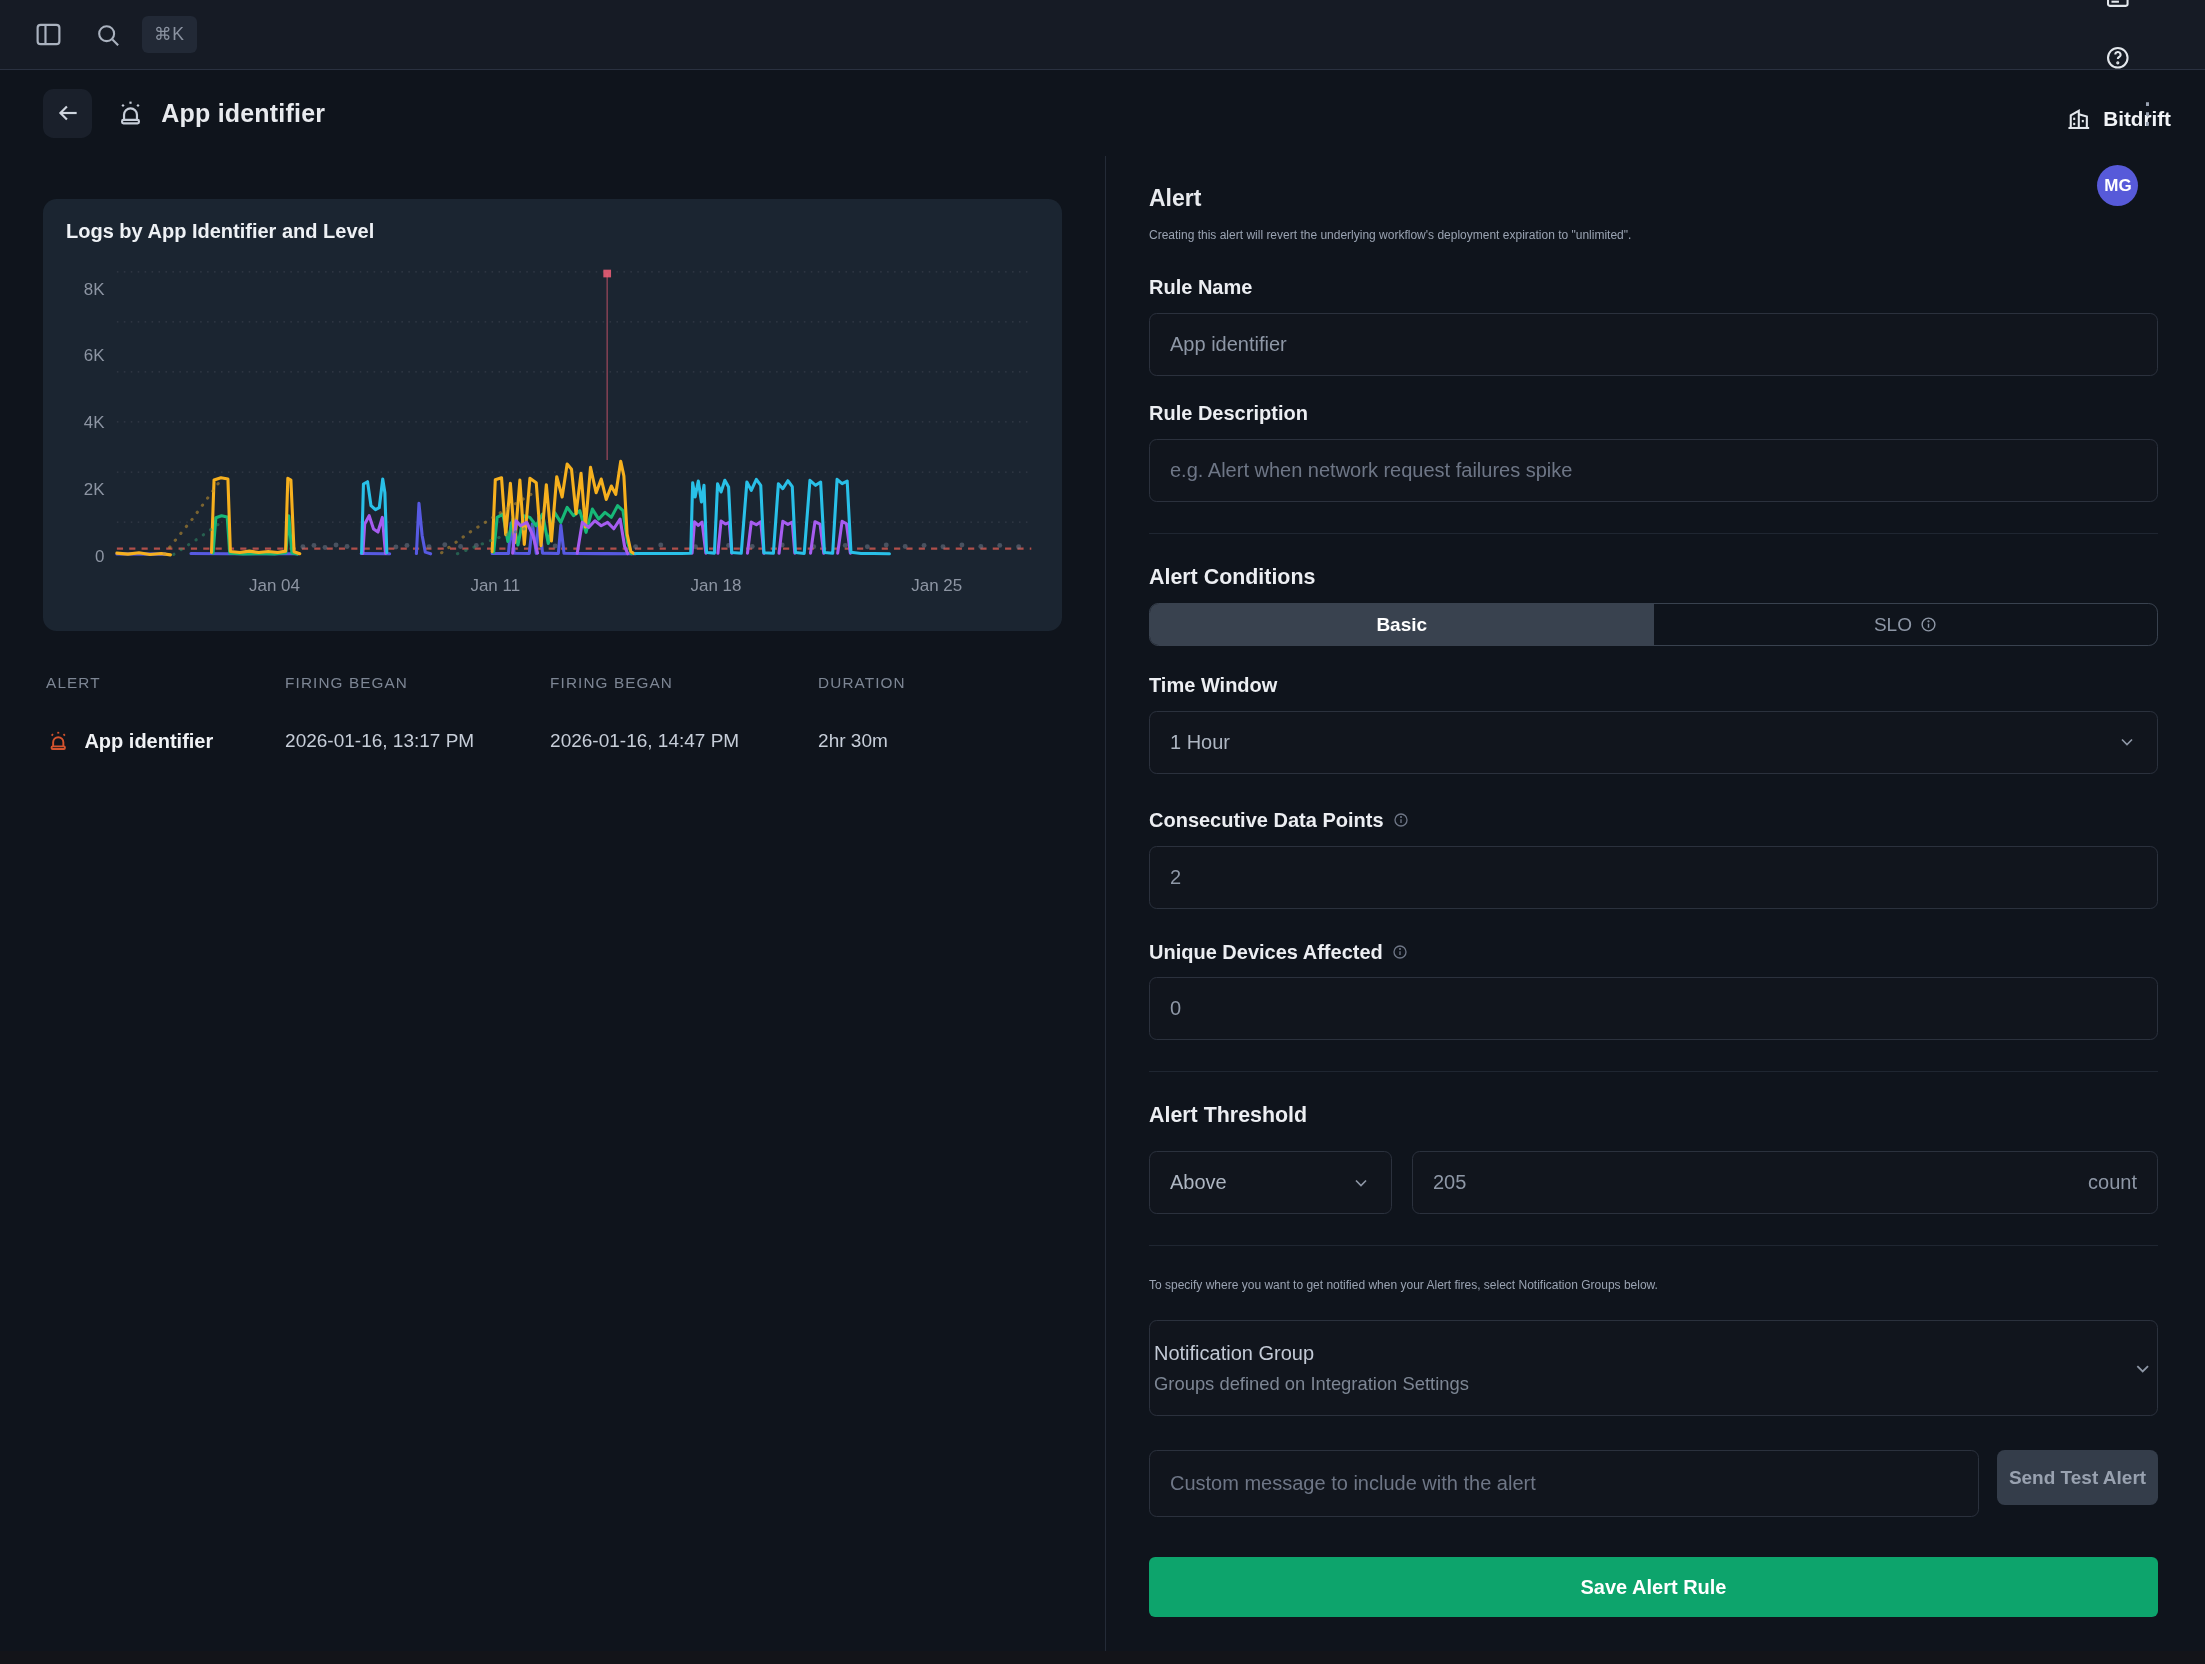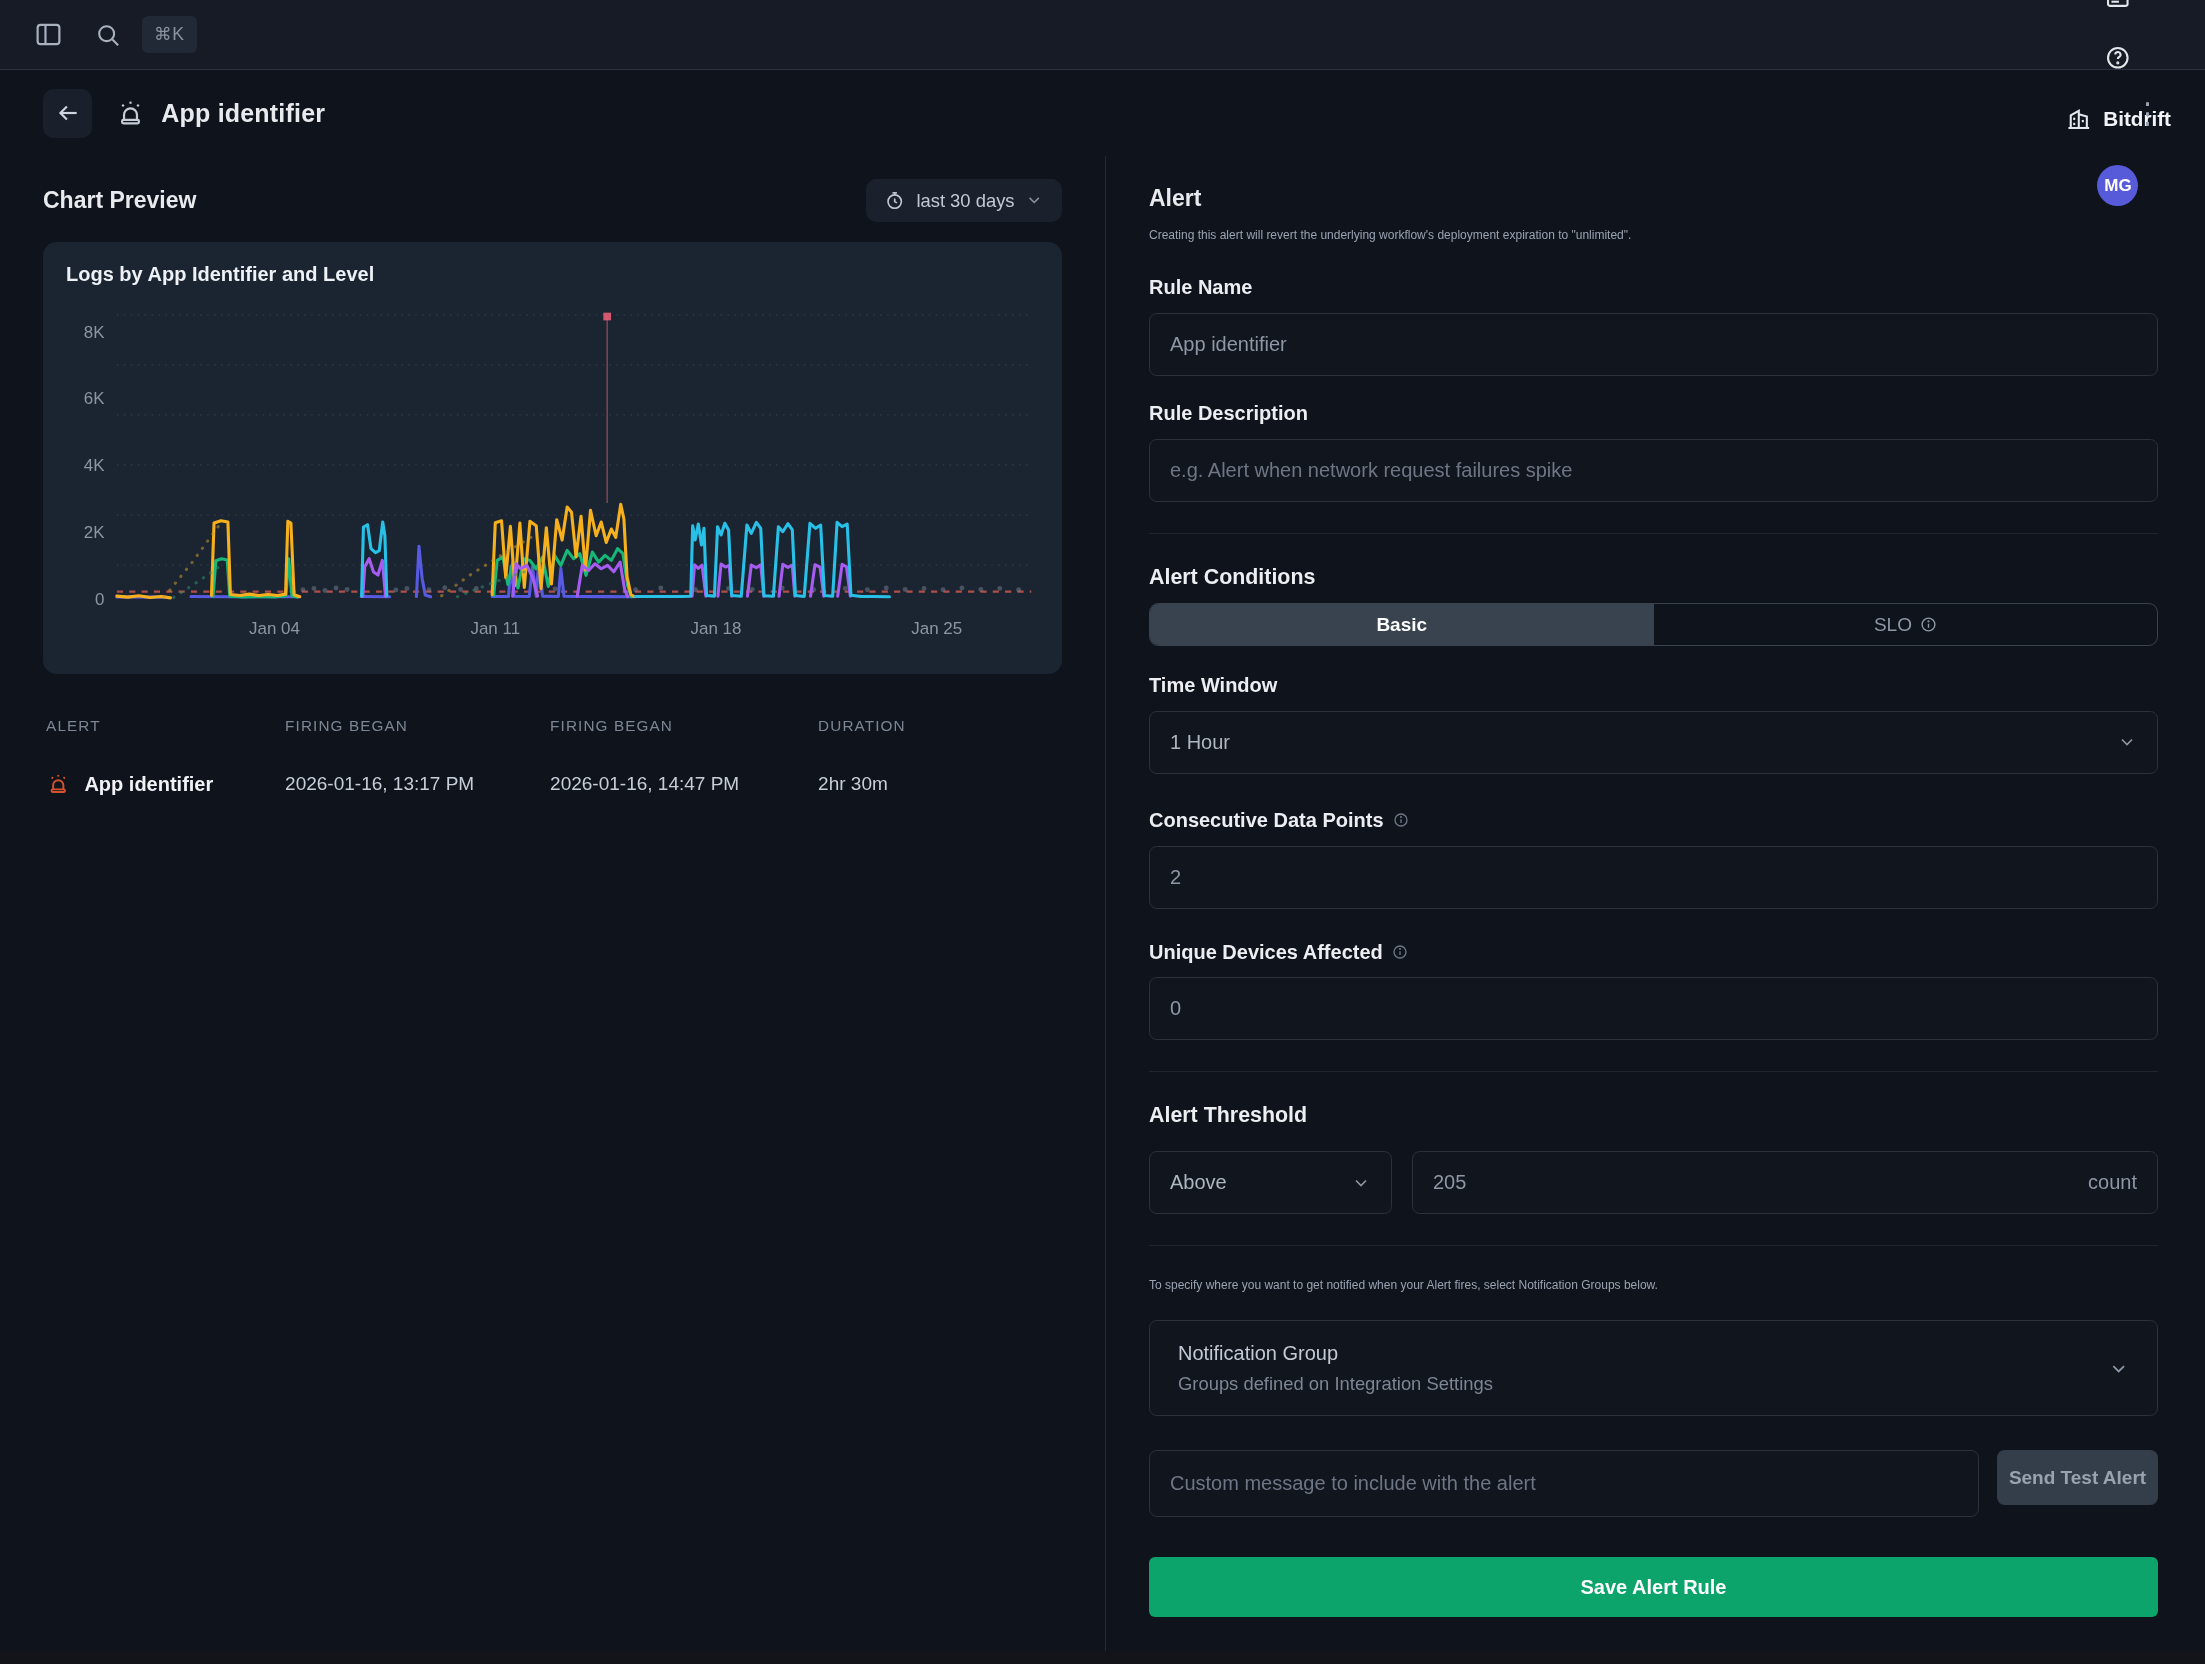--- a/index.html
+++ b/index.html
@@ -62,21 +62,21 @@
   .seg.selected { background:#39424f; color:#fff; font-weight:bold; }
   .select { width:100%; height:63px; background:#11151d; border:1.5px solid #2b313d; border-radius:7.7px;
     display:flex; align-items:center; padding:0 20px; font-size:20px; color:#aeb6c2; cursor:pointer; }
   .select .chev { margin-left:auto; display:flex; }
   .threshold-row { display:flex; gap:20px; }
   .threshold-row .select { width:243px; flex:none; }
   .suffix-input { flex:1; display:flex; align-items:center; background:#11151d; border:1.5px solid #2b313d; border-radius:7.7px; padding:14px 20px; }
   .suffix-input input { flex:1; background:none; border:none; outline:none; font-size:20px; color:#8e97a6; font-family:inherit; }
   .suffix-input .suffix { font-size:20px; color:#8e97a6; }
   .notif-select { width:100%; height:96px; background:#11151d; border:1.5px solid #2b313d; border-radius:7.7px;
-    display:flex; align-items:center; padding:0 28px; cursor:pointer; }
+    display:flex; align-items:center; padding:0 4px; cursor:pointer; }
   .notif-lines { display:flex; flex-direction:column; gap:7.7px; }
   .notif-title { font-size:20px; color:#c3cad6; }
   .notif-sub { font-size:18.4px; color:#7d8694; }
   .msg-row { display:flex; gap:18.4px; margin-top:34px; }
   .msg-row .text-input { height:67px; }
   .send-test-btn { width:161px; height:55px; flex:none; background:#343d4a; color:#99a2b0; border:none; cursor:pointer;
     border-radius:7.7px; font-size:19px; font-weight:bold; font-family:inherit; }
   .save-btn { width:100%; height:60px; background:#0da46c; border:none; border-radius:6.1px; color:#fff;
     font-size:20px; font-weight:bold; font-family:inherit; cursor:pointer; margin-top:40px; }
   .optional { color:#9aa3b2; font-weight:normal; }
@@ -161,35 +161,20 @@
         <line x1="17.2" y1="6.4" x2="18.4" y2="5.2"></line>
       </svg>
   </span>
   <h1 class="page-title">App identifier</h1>
   <button class="kebab">⋮</button>
 </div>
 
 <div class="main">
 
   <div class="pane-left">
-    <div class="chart-preview-row">
-      <h2 class="section-title">Chart Preview</h2>
-      <button class="range-pill">
-        <svg class="ic" width="21.4" height="21.4" viewBox="0 0 24 24" fill="none" stroke="#c3cad6" stroke-width="1.8">
-            <circle cx="12" cy="13" r="7.5"></circle>
-            <polyline points="12 9.5 12 13 14.5 14.5"></polyline>
-            <line x1="12" y1="3" x2="12" y2="5"></line>
-            <line x1="9.5" y1="3.2" x2="14.5" y2="3.2"></line>
-          </svg>
-        <span>last 30 days</span>
-        <svg class="ic" width="18.4" height="18.4" viewBox="0 0 24 24" fill="none" stroke="#8b93a1" stroke-width="2">
-            <polyline points="6 9 12 15 18 9"></polyline>
-          </svg>
-      </button>
-    </div>
 
     <div class="chart-card">
       <div class="chart-title">Logs by App Identifier and Level</div>
       <svg id="chart-svg" viewBox="0 0 1262 458" preserveAspectRatio="none">
           <line x1="66" x2="1252" y1="356.5909090909091" y2="356.5909090909091" stroke="#3a414e" stroke-width="1.6" stroke-dasharray="2 7" opacity="0.8"></line>
           <line x1="66" x2="1252" y1="291.47727272727275" y2="291.47727272727275" stroke="#3a414e" stroke-width="1.6" stroke-dasharray="2 7" opacity="0.8"></line>
           <line x1="66" x2="1252" y1="226.36363636363637" y2="226.36363636363637" stroke="#3a414e" stroke-width="1.6" stroke-dasharray="2 7" opacity="0.8"></line>
           <line x1="66" x2="1252" y1="161.25" y2="161.25" stroke="#3a414e" stroke-width="1.6" stroke-dasharray="2 7" opacity="0.8"></line>
           <line x1="66" x2="1252" y1="96.13636363636363" y2="96.13636363636363" stroke="#3a414e" stroke-width="1.6" stroke-dasharray="2 7" opacity="0.8"></line>
           <line x1="66" x2="1252" y1="31.022727272727252" y2="31.022727272727252" stroke="#3a414e" stroke-width="1.6" stroke-dasharray="2 7" opacity="0.8"></line>

